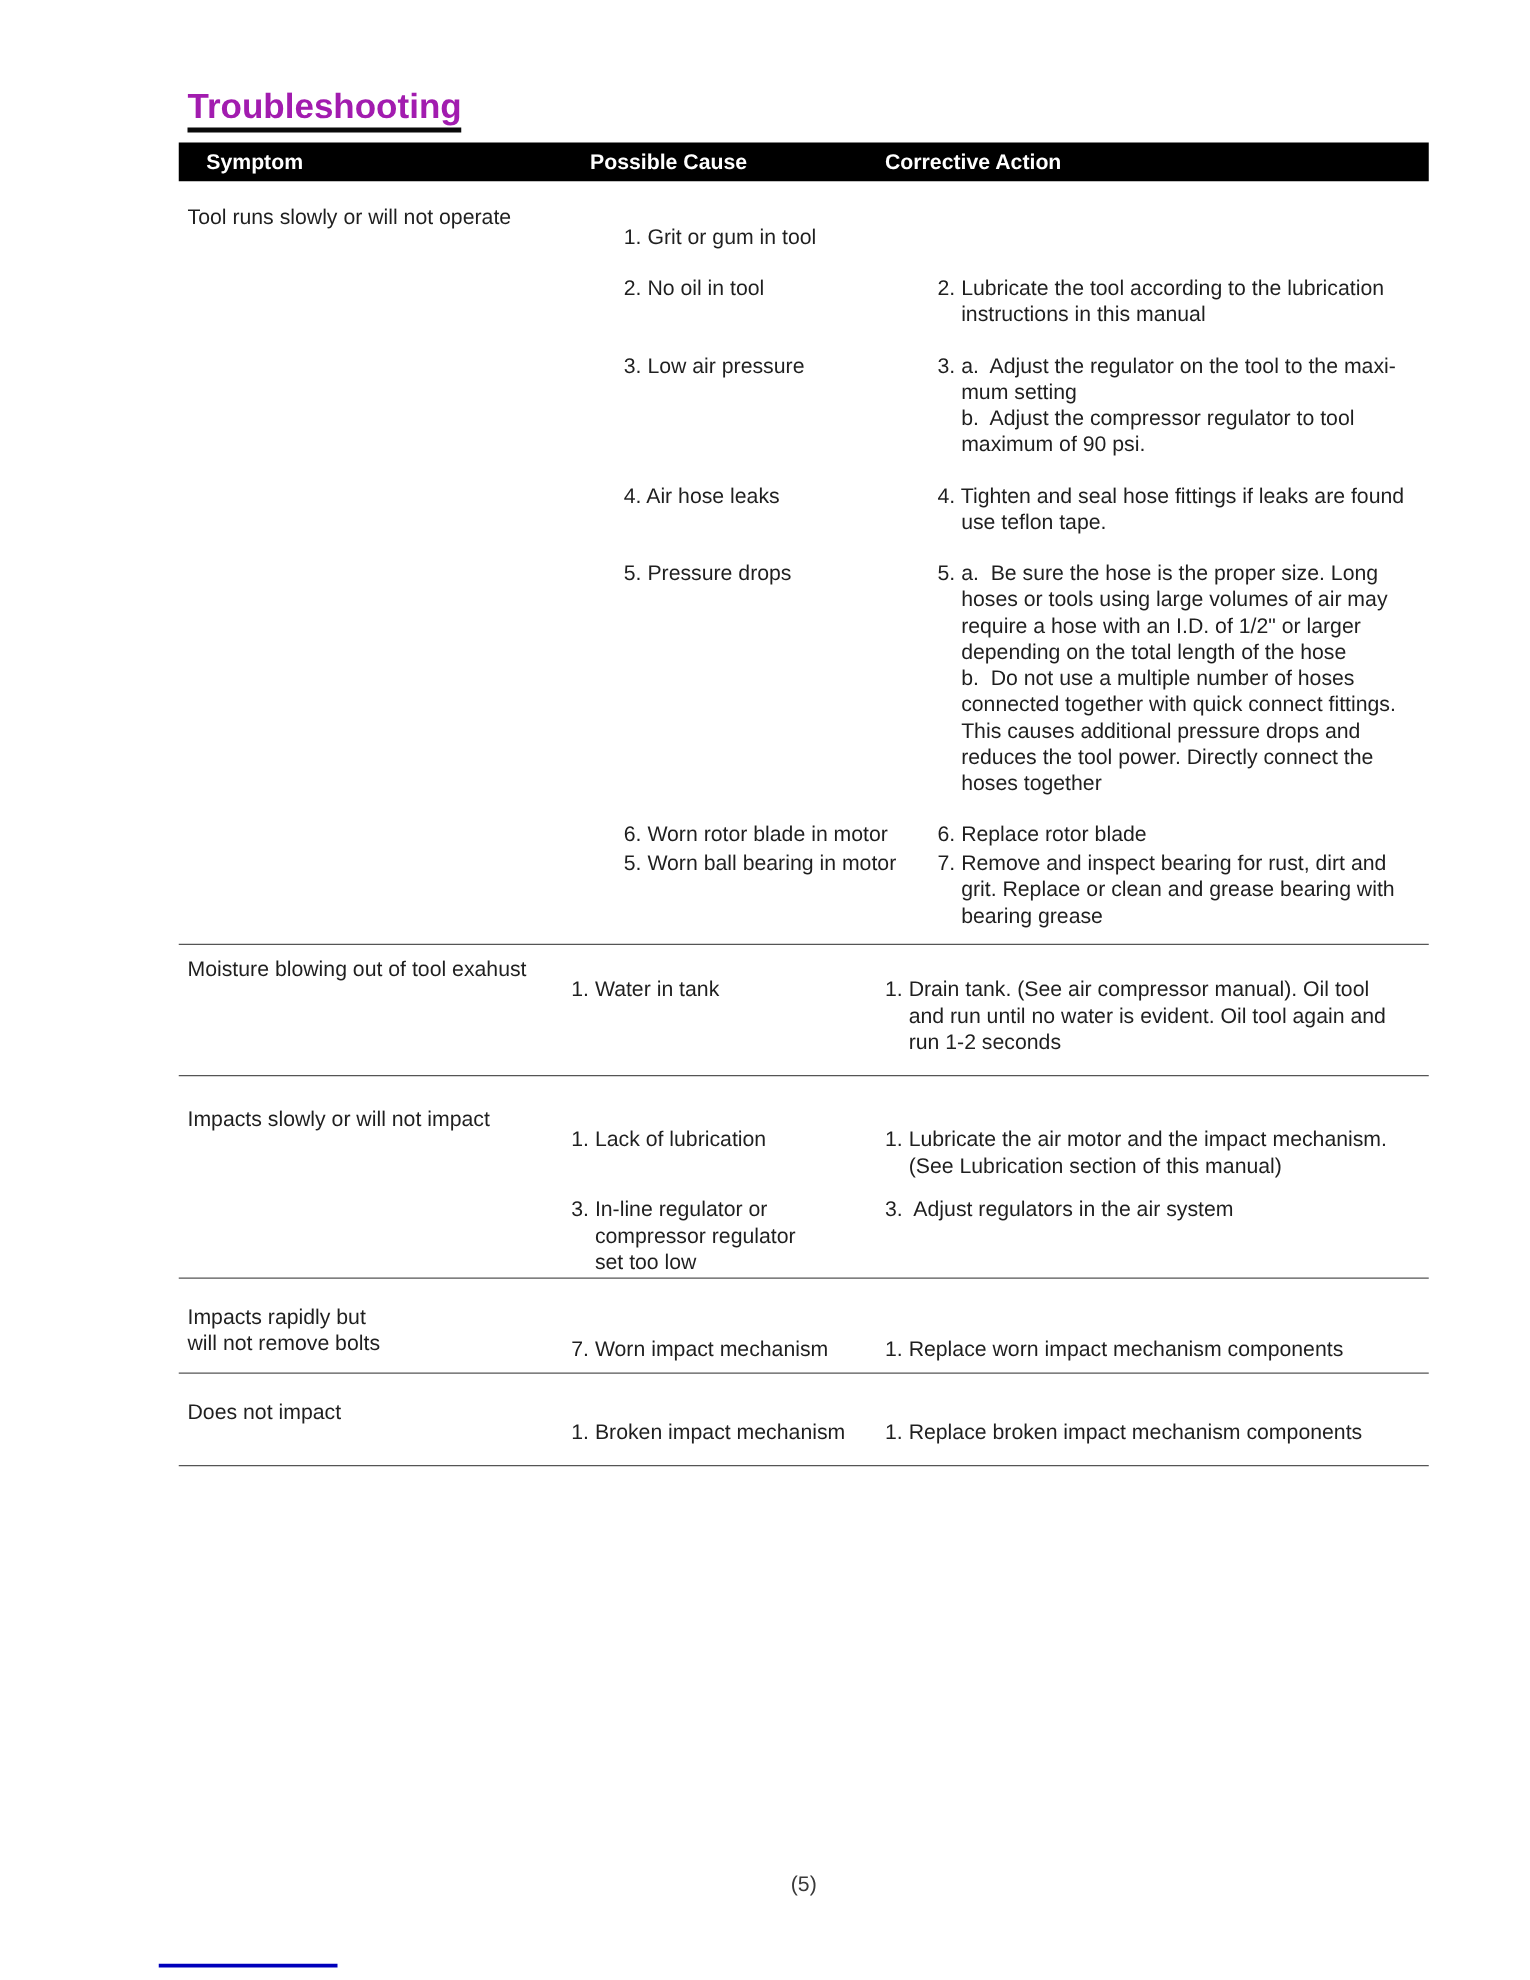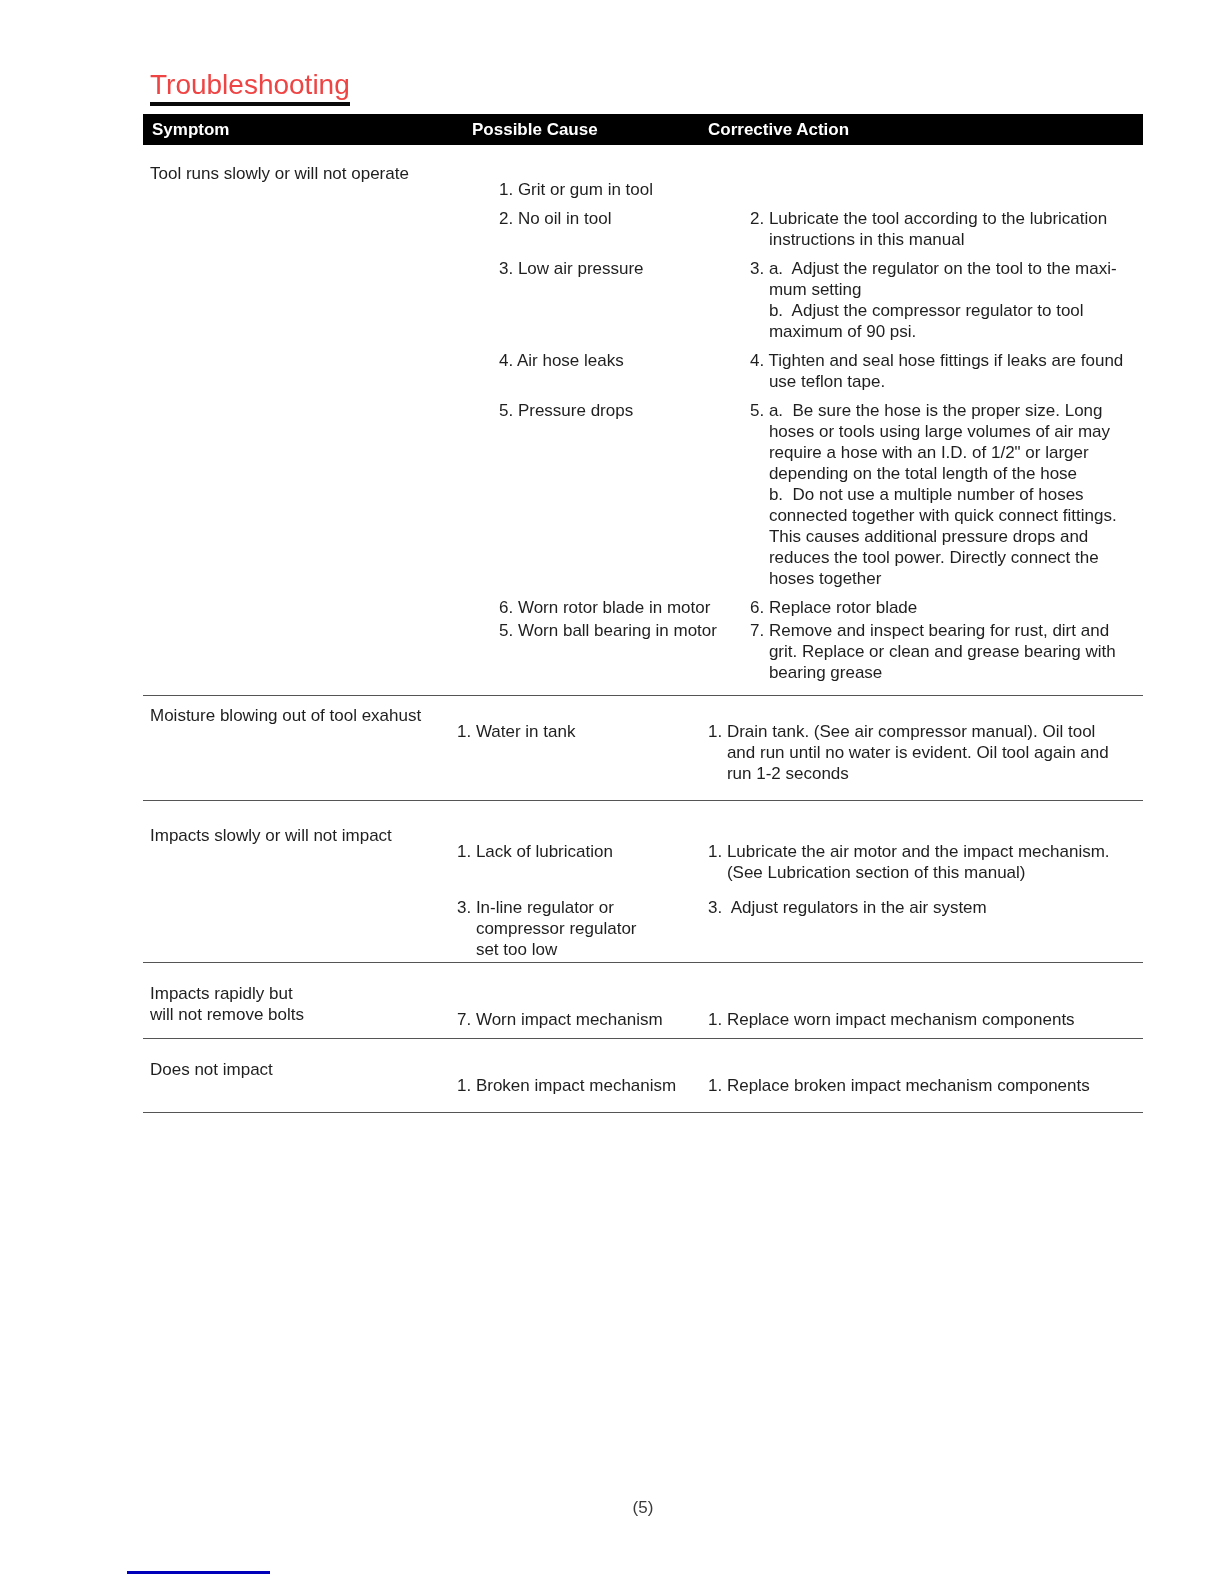--- a/index.html
+++ b/index.html
@@ -14,54 +14,54 @@
   .content {
     position: absolute;
     left: 143px;
     top: 70px;
     width: 1000px;
   }
   .title {
     margin: 0 0 8px 7px;
     font-size: 28px;
     line-height: 30px;
-    font-weight: normal;
-    color: #ef4444;
+    font-weight: bold;
+    color: #a21caf;
   }
   .title span {
     display: inline-block;
     border-bottom: 4px solid #090909;
     padding-bottom: 2px;
   }
   .header-bar {
     display: grid;
     grid-template-columns: 307px 258px 1fr;
     background: #000000;
     color: #ffffff;
     height: 31px;
     align-items: center;
     font-size: 17px;
     font-weight: bold;
   }
-  .hc-sym { padding-left: 9px; }
+  .hc-sym { padding-left: 22px; }
   .hc-cause { padding-left: 22px; }
   .hc-action { padding-left: 0; }
 
   .trow {
     display: grid;
     grid-template-columns: 307px 1fr;
     font-size: 17px;
     line-height: 21px;
   }
   .sym { padding-left: 7px; white-space: pre-wrap; }
   .pair { display: grid; grid-template-columns: 258px 1fr; }
   .cause { padding-left: 7px; white-space: pre-wrap; }
   .action { white-space: pre-wrap; }
 
-  .pairs .pair { margin-top: 8px; }
+  .pairs .pair { margin-top: 20px; }
   .pairs .pair:first-child { margin-top: 16px; }
   .r0 { padding: 18px 0 12px 0; gap: 42px; }
   .r0 .pair:nth-child(7) { margin-top: 2px; }
   .r1 { padding: 9px 0 16px 0; }
   .r2 { padding: 24px 0 2px 0; }
   .r2 .pair:nth-child(2) { margin-top: 14px; }
   .r2 .pair:nth-child(3) { margin-top: 28px; }
   .r3 { padding: 20px 0 8px 0; }
   .r3 .pairs { margin-top: 10px; }
   .r4 { padding: 20px 0 16px 0; }

